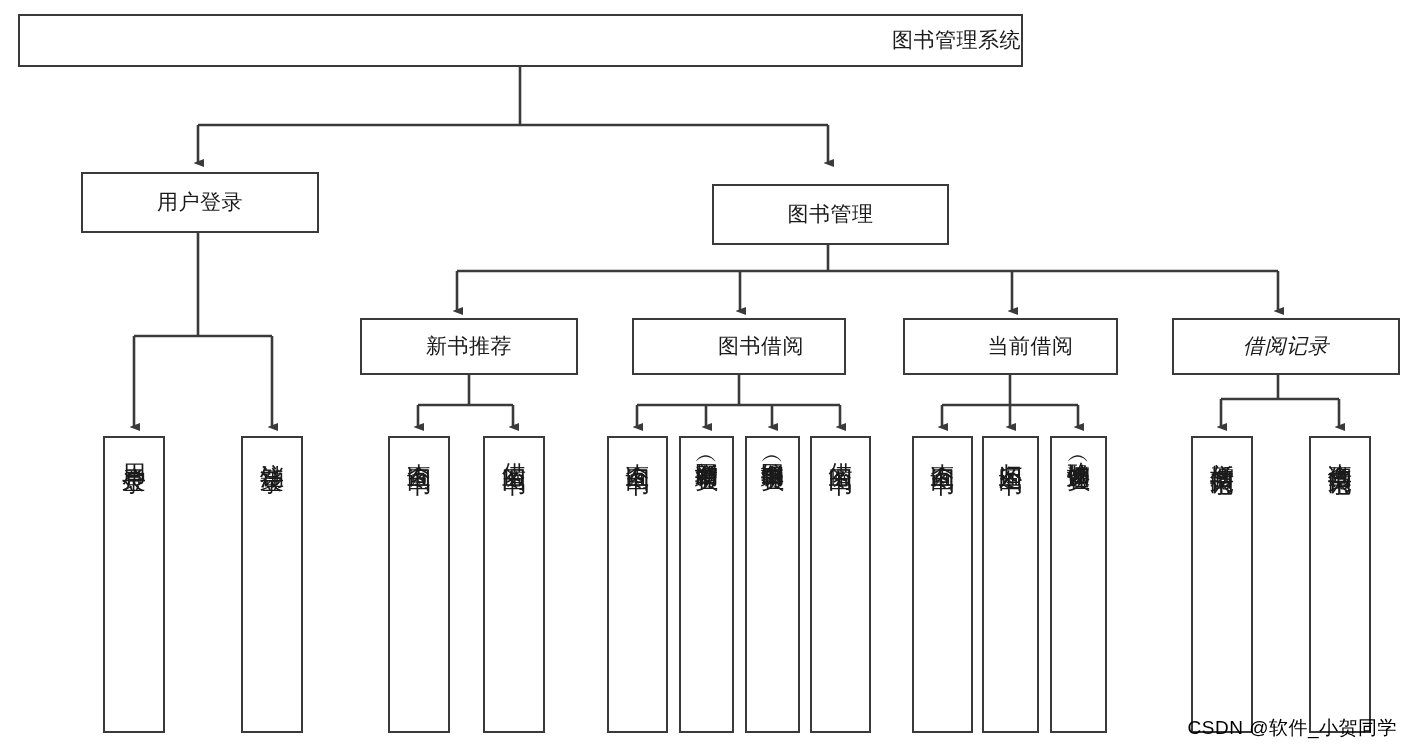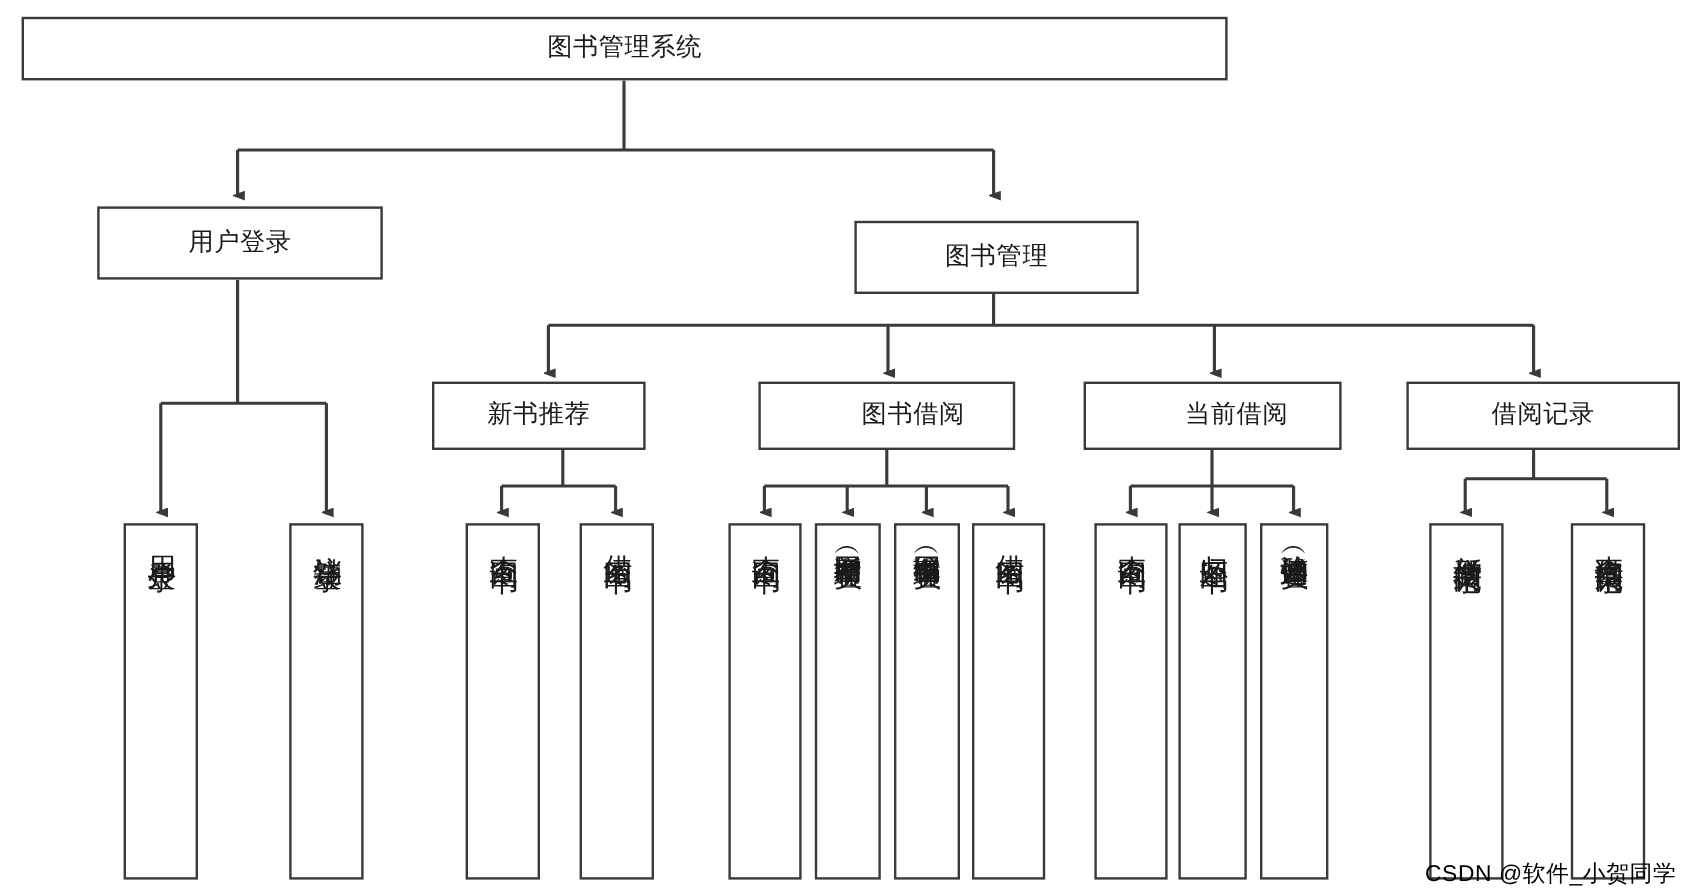--- a/index.html
+++ b/index.html
@@ -123,41 +123,41 @@
       <path d="M1010,405 L1010,427" marker-end="url(#arrow)"></path>
       <path d="M1078,405 L1078,427" marker-end="url(#arrow)"></path>
 
       <path d="M1278,375 L1278,399"></path>
       <path d="M1221,399 L1339,399"></path>
       <path d="M1221,399 L1221,427" marker-end="url(#arrow)"></path>
       <path d="M1339,399 L1339,427" marker-end="url(#arrow)"></path>
     </g>
   </svg>
 
-  <div class="node horiz" style="left:18px; top:14px; width:1005px; height:53px;">
+  <div class="node horiz" style="left:18px; top:14px; width:1005px; height:53px;justify-content:flex-end;">
     <span class="label">图书管理系统</span>
   </div>
 
   <div class="node horiz" style="left:81px; top:172px; width:238px; height:61px;">
     <span class="label">用户登录</span>
   </div>
   <div class="node horiz" style="left:712px; top:184px; width:237px; height:61px;">
     <span class="label">图书管理</span>
   </div>
 
-  <div class="node horiz" style="left:360px; top:318px; width:178px; height:57px;">
+  <div class="node horiz" style="left:360px; top:318px; width:218px; height:57px;">
     <span class="label">新书推荐</span>
   </div>
   <div class="node horiz" style="left:632px; top:318px; width:214px; height:57px;padding-left:44px;">
     <span class="label">图书借阅</span>
   </div>
   <div class="node horiz" style="left:903px; top:318px; width:215px; height:57px;padding-left:40px;">
     <span class="label">当前借阅</span>
   </div>
-  <div class="node horiz" style="left:1172px; top:318px; width:228px; height:57px;">
+  <div class="node horiz" style="left:1172px; top:318px; width:228px; height:57px;font-style:italic;">
     <span class="label">借阅记录</span>
   </div>
 
   <div class="node vert" style="left:103px; top:436px; width:62px; height:297px;">
     <span class="label">用户登录</span>
   </div>
   <div class="node vert" style="left:241px; top:436px; width:62px; height:297px;">
     <span class="label">注销登录</span>
   </div>
 

